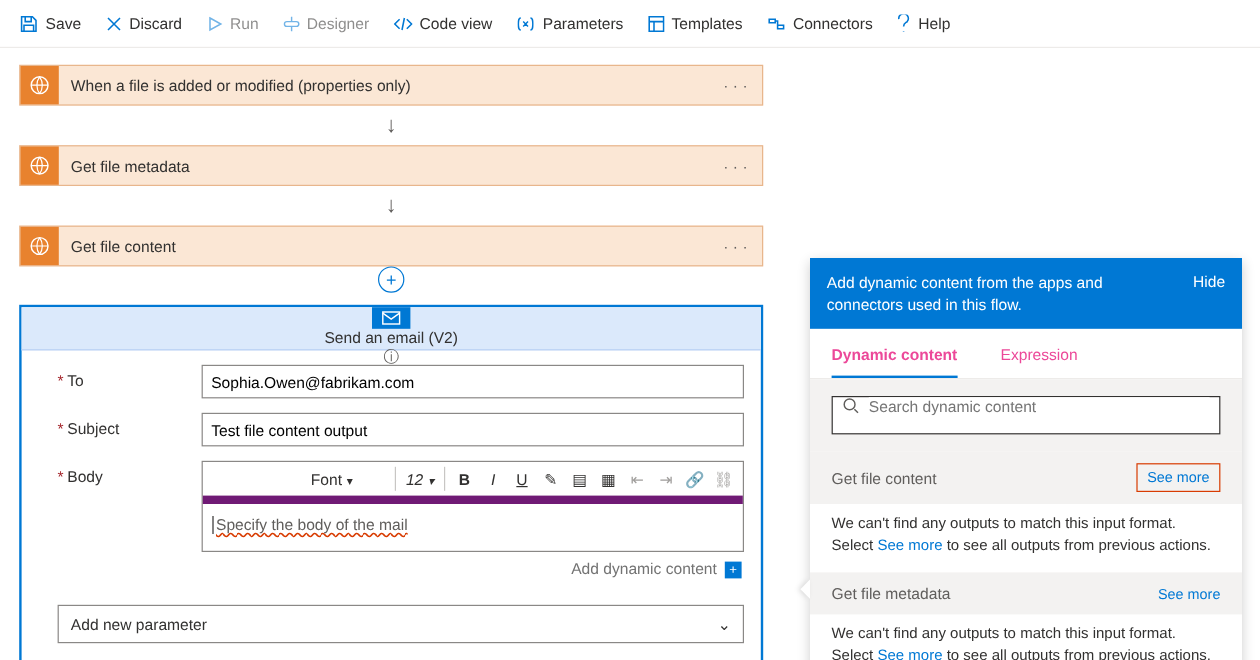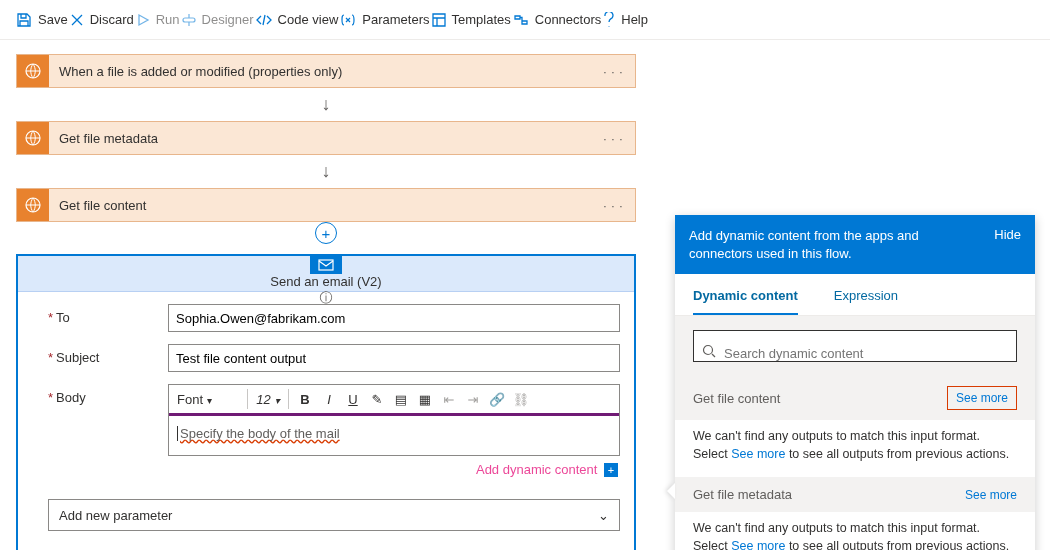--- a/index.html
+++ b/index.html
@@ -1,17 +1,17 @@
 <!DOCTYPE html>
 <html><head>
 <meta charset="utf-8">
 <style>
   * { box-sizing: border-box; margin: 0; padding: 0; }
   body { font-family: "Segoe UI", Arial, sans-serif; font-size: 13px; color: #323130; background: #fff; width: 1050px; height: 550px; overflow: hidden; }
-  .toolbar { display: flex; align-items: center; height: 40px; padding: 0 16px; gap: 2px; border-bottom: 1px solid #edebe9; }
+  .toolbar { display: flex; align-items: center; height: 40px; padding: 0 16px; gap: 20px; border-bottom: 1px solid #edebe9; }
   .toolbar-item { display: flex; align-items: center; gap: 6px; cursor: pointer; color: #323130; }
   .toolbar-item .tico { color: #0078d4; display: inline-flex; align-items: center; }
   .toolbar-item.disabled { opacity: .55; }
   .canvas { padding: 14px 16px; position: relative; }
   .step { width: 620px; display: flex; align-items: center; background: #fbe7d5; border: 1px solid #e8b68c; }
   .step .step-ico { width: 32px; height: 32px; background: #e8822e; display: flex; align-items: center; justify-content: center; color: #fff; font-size: 16px; }
   .step .step-title { padding: 0 10px; flex: 1; }
   .step .step-menu { padding: 0 12px; color: #605e5c; cursor: pointer; }
   .arrow { width: 620px; text-align: center; font-size: 18px; color: #605e5c; padding: 6px 0; }
   .insert-btn { width: 620px; text-align: center; }
@@ -21,45 +21,45 @@
   .card-header .step-ico { width: 32px; height: 32px; background: #0078d4; display: flex; align-items: center; justify-content: center; color: #fff; }
   .card-header .step-title { flex: 1; padding: 0 10px; }
   .card-header .hicon { color: #605e5c; padding: 0 6px; cursor: pointer; }
   .card-body { padding: 12px 14px; margin-left: 16px; }
   .field-row { display: flex; align-items: flex-start; margin-bottom: 12px; }
   .field-label { width: 120px; padding-top: 6px; color: #323130; font-size: 13px; }
   .field-label .req { color: #a4262c; margin-right: 3px; }
   .field-input { flex: 1; }
   .txt { width: 100%; height: 28px; border: 1px solid #8a8886; padding: 4px 7px; font-family: inherit; font-size: 13px; }
   .editor { border: 1px solid #8a8886; }
-  .editor-tb { display: flex; align-items: center; gap: 0; border-bottom: 3px solid #701a75; padding: 2px 4px; }
+  .editor-tb { display: flex; align-items: center; gap: 0; border-bottom: 7px solid #701a75; padding: 2px 4px; justify-content: flex-end; }
   .editor-tb .font-sel { border: none; padding: 4px 4px; width: 70px; }
   .editor-tb .size-sel { width: 32px; padding: 4px 0; text-align: center; font-style: italic; }
   .editor-tb .divider { width: 1px; height: 20px; background: #c8c6c4; margin: 0 4px; }
   .tbtn { width: 24px; height: 24px; display: inline-flex; align-items: center; justify-content: center; color: #323130; cursor: pointer; }
   .tbtn.dim { color: #a19f9d; }
   .editor-body { padding: 10px 8px 14px; min-height: 36px; color: #605e5c; }
   .editor-body .cursor-bar { border-left: 1px solid #323130; padding-left: 2px; }
   .spell { text-decoration: underline wavy #d83b01; text-decoration-skip-ink: none; }
   .add-dyn { text-align: right; padding: 6px 2px 10px; }
-  .add-dyn a { color: #ec4899; cursor: pointer; }
+  .add-dyn a { color: #737373; cursor: pointer; }
   .add-dyn .plus-badge { display: inline-flex; width: 14px; height: 14px; background: #0078d4; color: #fff; align-items: center; justify-content: center; font-size: 11px; margin-left: 3px; }
   .param-dd { border: 1px solid #8a8886; height: 32px; display: flex; align-items: center; justify-content: space-between; padding: 0 10px; cursor: pointer; }
   .card-footer { padding: 10px 14px; color: #605e5c; display: flex; gap: 4px; align-items: center; }
 
   
   .dyn-panel { position: absolute; left: 675px; top: 175px; width: 360px; background: #fff; box-shadow: 0 3px 10px rgba(0,0,0,.2); }
   .dyn-head { background: #0078d4; color: #fff; padding: 12px 14px; display: flex; justify-content: space-between; gap: 12px; }
   .dyn-head .dh-text { line-height: 1.35; }
   .dyn-head .hide { cursor: pointer; }
   .tabs { display: flex; padding: 10px 18px 0; gap: 36px; border-bottom: 1px solid #edebe9; }
-  .tab { padding: 4px 0 10px; cursor: pointer; color: #0369a1; }
+  .tab { padding: 4px 0 10px; cursor: pointer; color: #ec4899; }
   .tab.active { font-weight: 600; border-bottom: 2px solid #0078d4; }
   .search-wrap { padding: 14px 18px; background: #f3f2f1; }
-  .search-box { background: #fff; border: 1px solid #323130; height: 32px; display: flex; align-items: flex-end; padding: 0 8px; gap: 8px; }
+  .search-box { background: #fff; border: 1px solid #323130; height: 32px; display: flex; align-items: flex-start; padding: 0 8px; gap: 8px; }
   .search-box input { border: none; outline: none; flex: 1; font-family: inherit; font-size: 13px; }
   .sec { }
   .sec-head { display: flex; align-items: center; justify-content: space-between; padding: 10px 18px; background: #f3f2f1; color: #605e5c; }
   .see-more { color: #0078d4; cursor: pointer; font-size: 12px; }
   .see-more.hl { color: #0078d4; border: 1.5px solid #d83b01; padding: 4px 8px; }
   .sec-body { padding: 8px 18px 14px; color: #323130; line-height: 1.4; font-size: 12.5px; }
   .sec-body a { color: #0078d4; cursor: pointer; }
   .callout-arrow { position: absolute; left: -8px; top: 268px; width: 0; height: 0; border-top: 8px solid transparent; border-bottom: 8px solid transparent; border-right: 8px solid #fff; filter: drop-shadow(-2px 0 2px rgba(0,0,0,.12)); }
   .chev::after { content: "▾"; font-size: 10px; margin-left: 4px; }
 </style>

